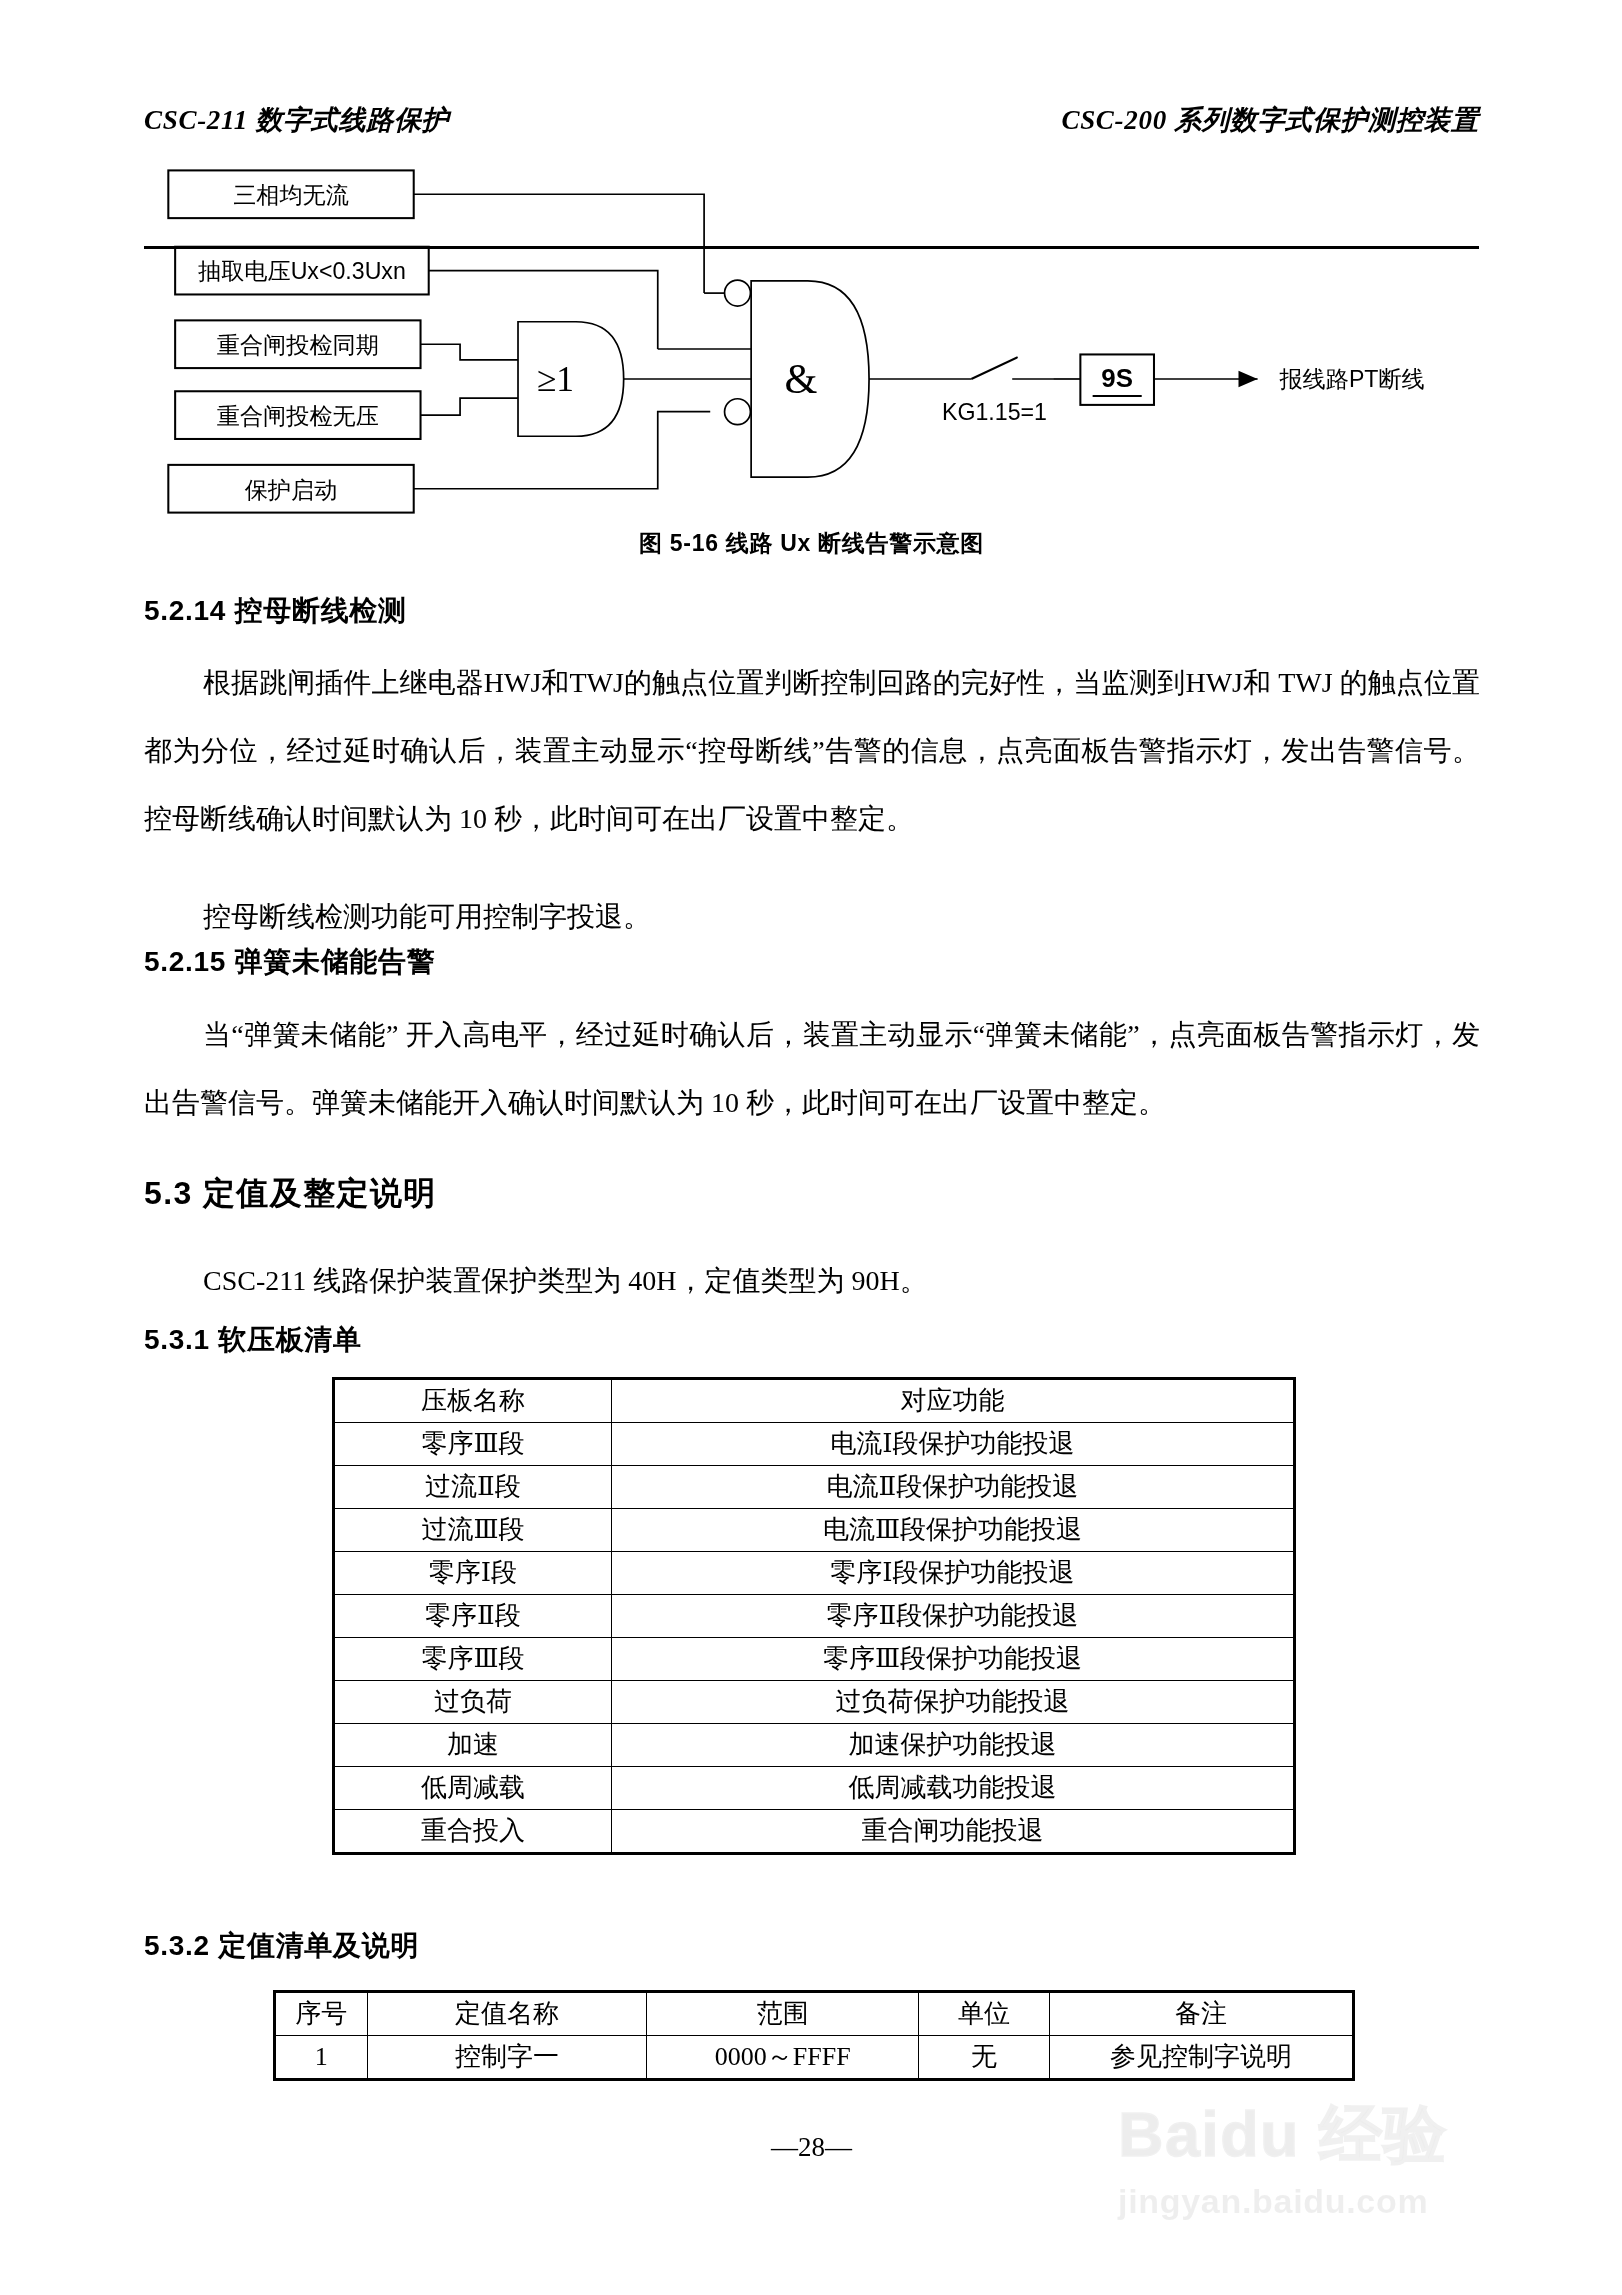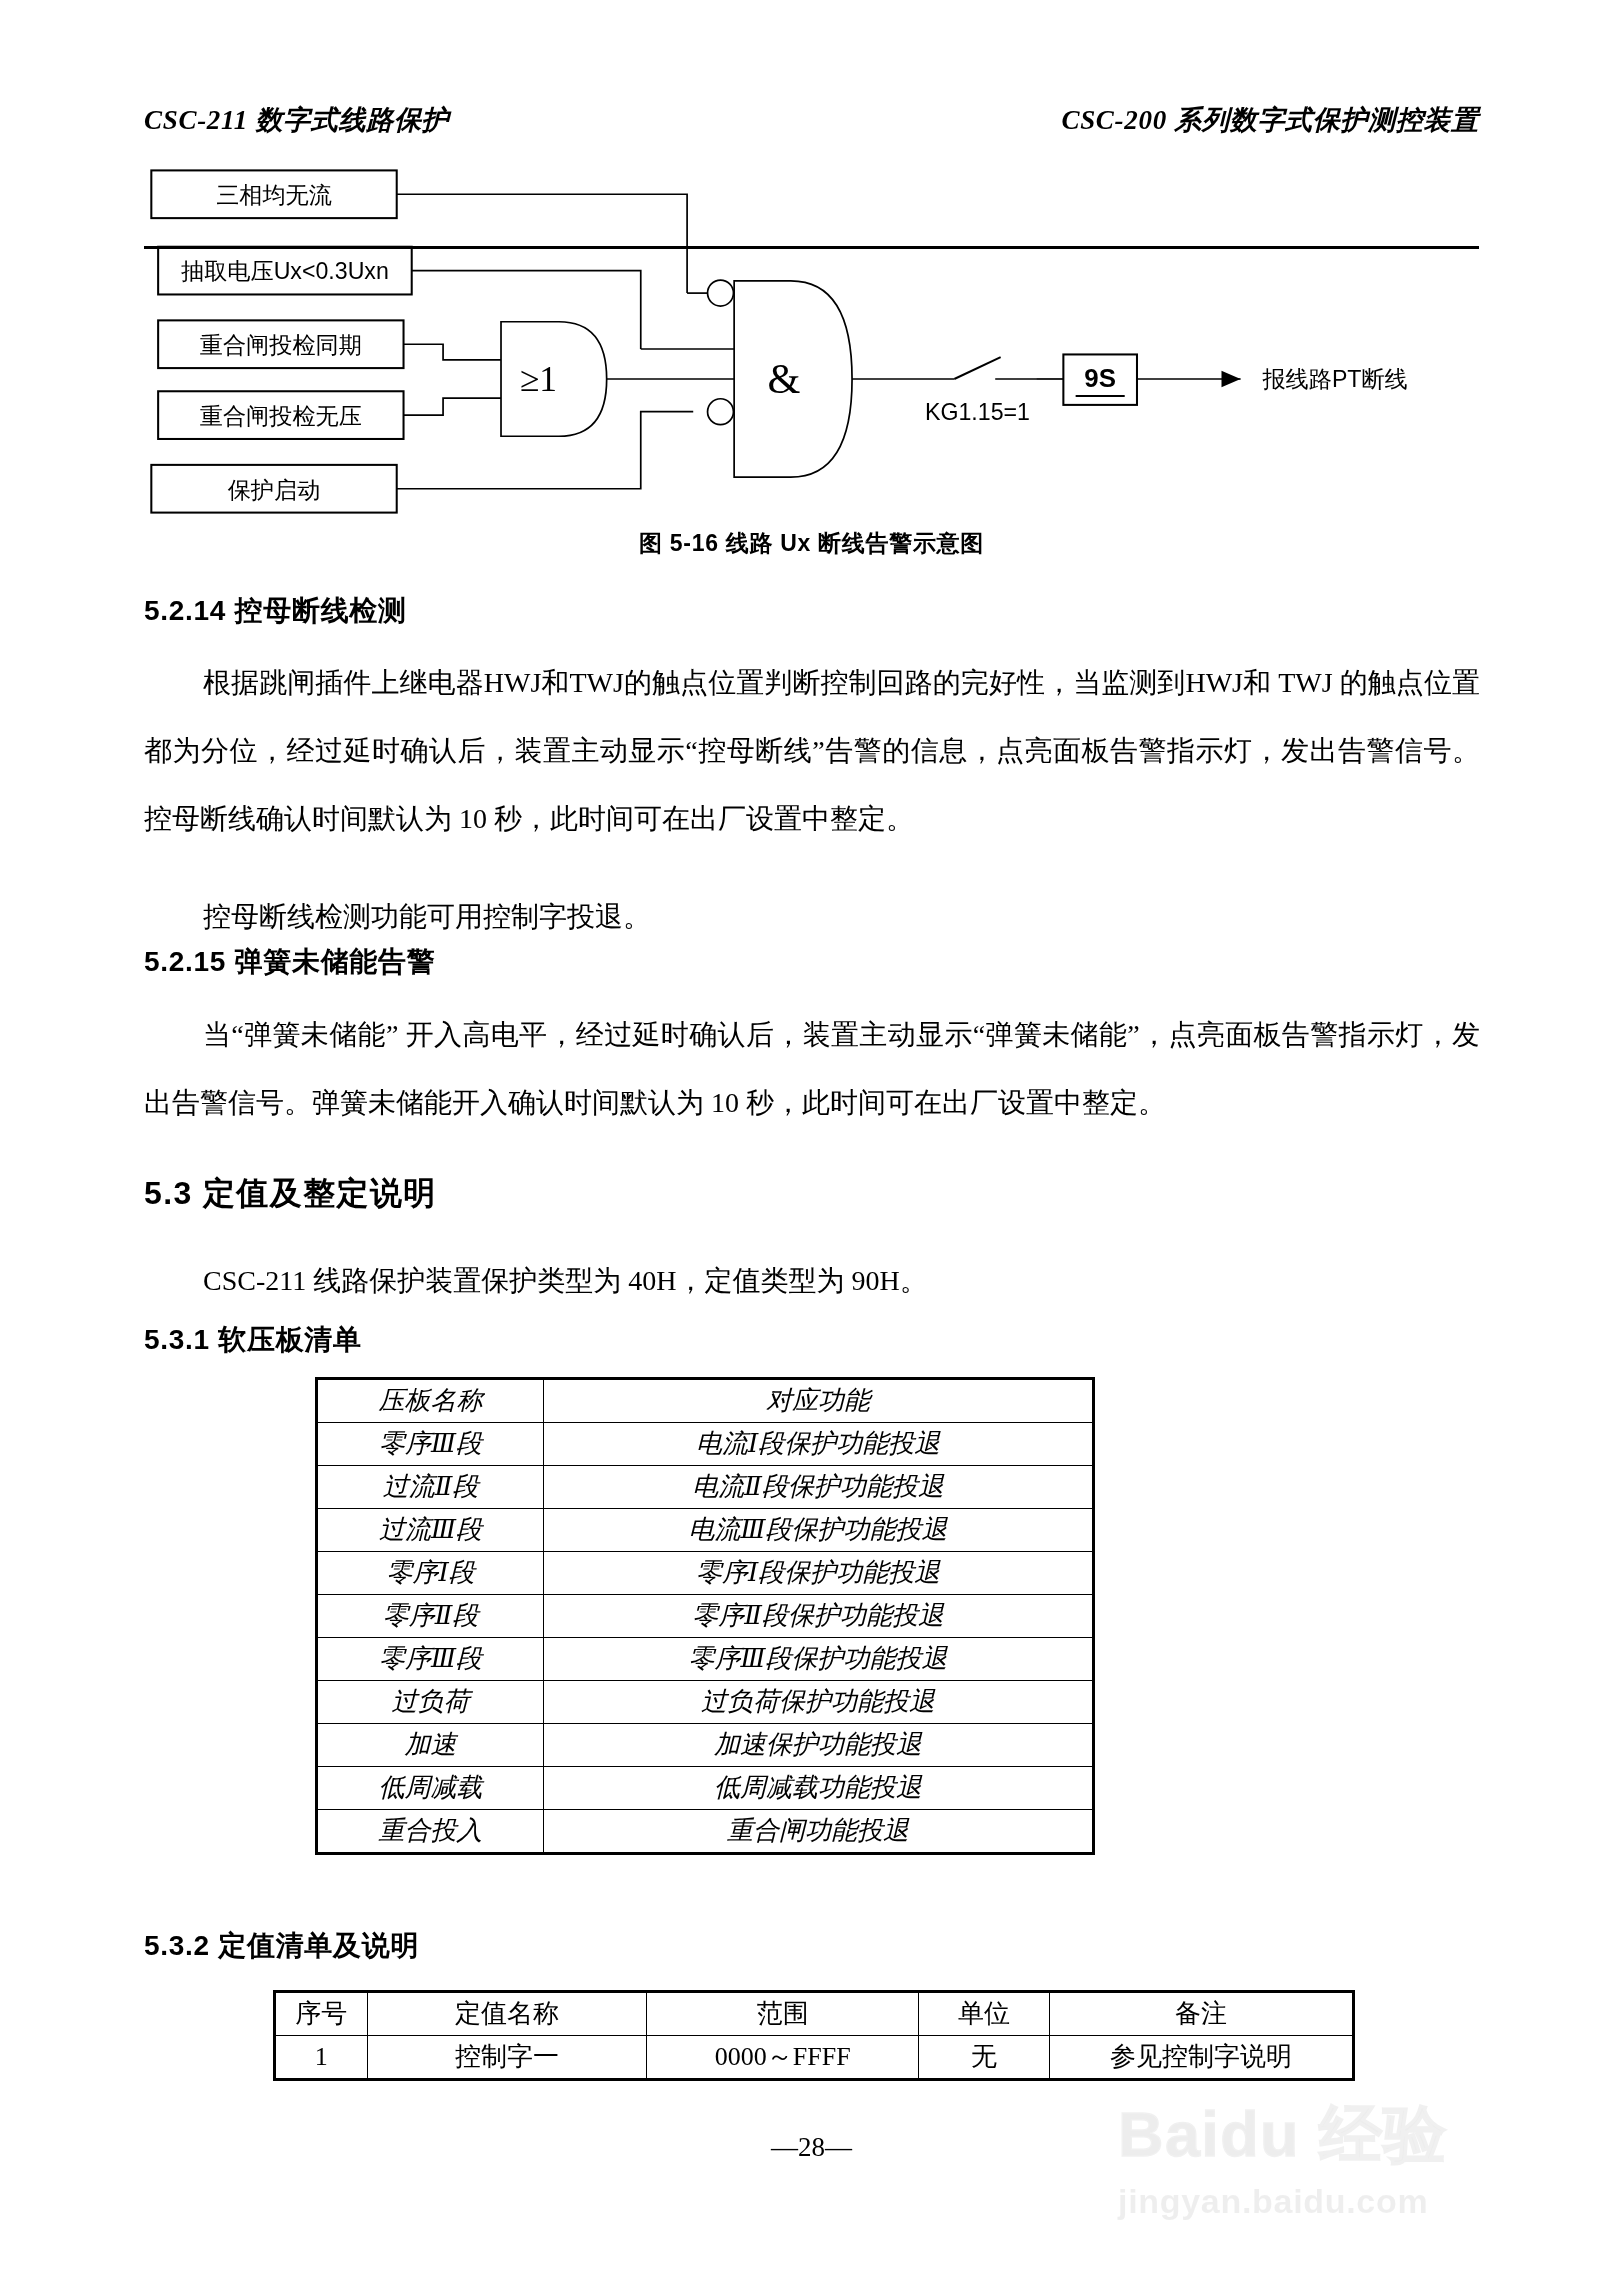--- a/index.html
+++ b/index.html
@@ -43,21 +43,21 @@
     position: absolute;
     left: 144px;
     right: 144px;
     top: 144px;
     border-top: 3.4px solid #000;
   }
 
   
   .figure-wrap {
     position: absolute;
-    left: 0;
+    left: 17px;
     top: 158px;
     width: 1524px;
     height: 382px;
   }
   .figure-wrap svg { display: block; }
 
   .fig-caption {
     position: absolute;
     top: 528px;
     left: 0;
@@ -111,21 +111,21 @@
   .tbl td, .tbl th {
     border: 1.4px solid #000;
     text-align: center;
     font-weight: normal;
     padding: 0;
     height: 42px;
     line-height: 42px;
   }
   .tbl { border: 3.4px solid #000; }
 
-  #softplate-table { left: 315px; top: 1377px; width: 780px; font-style: italic; }
+  #softplate-table { left: 332px; top: 1377px; width: 964px; }
   #softplate-table td:nth-child(1) { width: 277px; }
   #softplate-table td:nth-child(2) { width: 684px; }
 
   #setting-table { left: 273px; top: 1990px; width: 1082px; }
   #setting-table td:nth-child(1) { width: 90px; }
   #setting-table td:nth-child(2) { width: 277px; }
   #setting-table td:nth-child(3) { width: 269px; }
   #setting-table td:nth-child(4) { width: 129px; }
   #setting-table td:nth-child(5) { width: 300px; }
 

